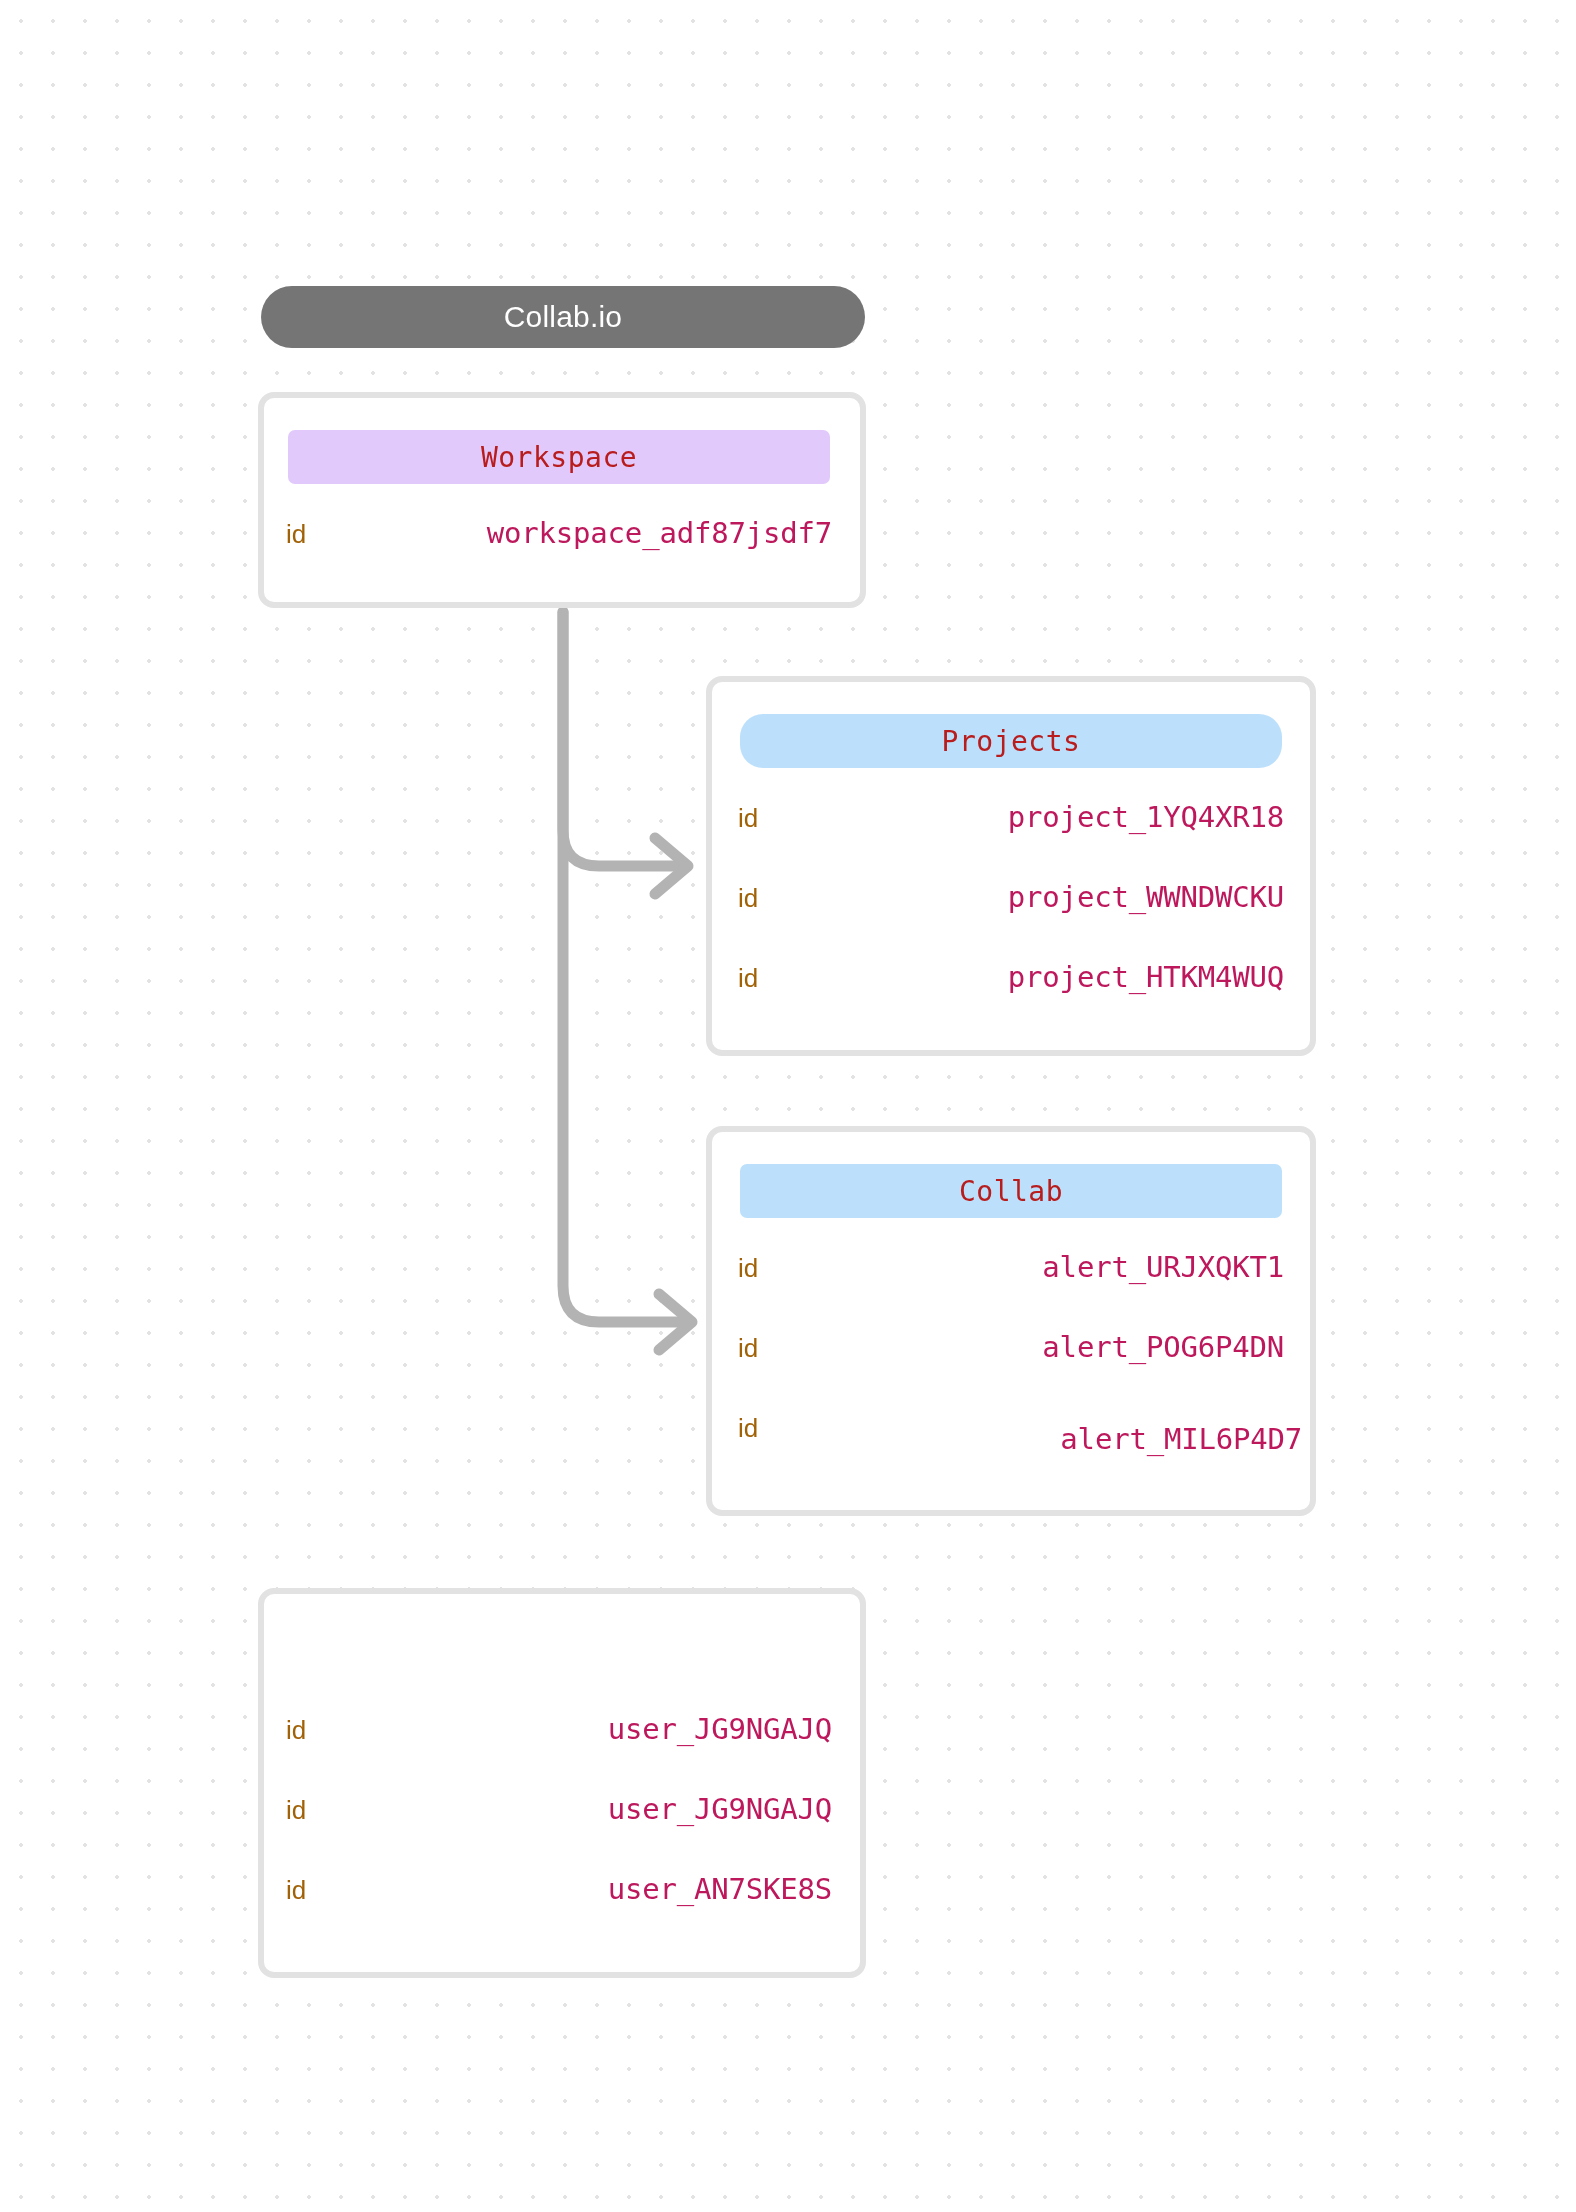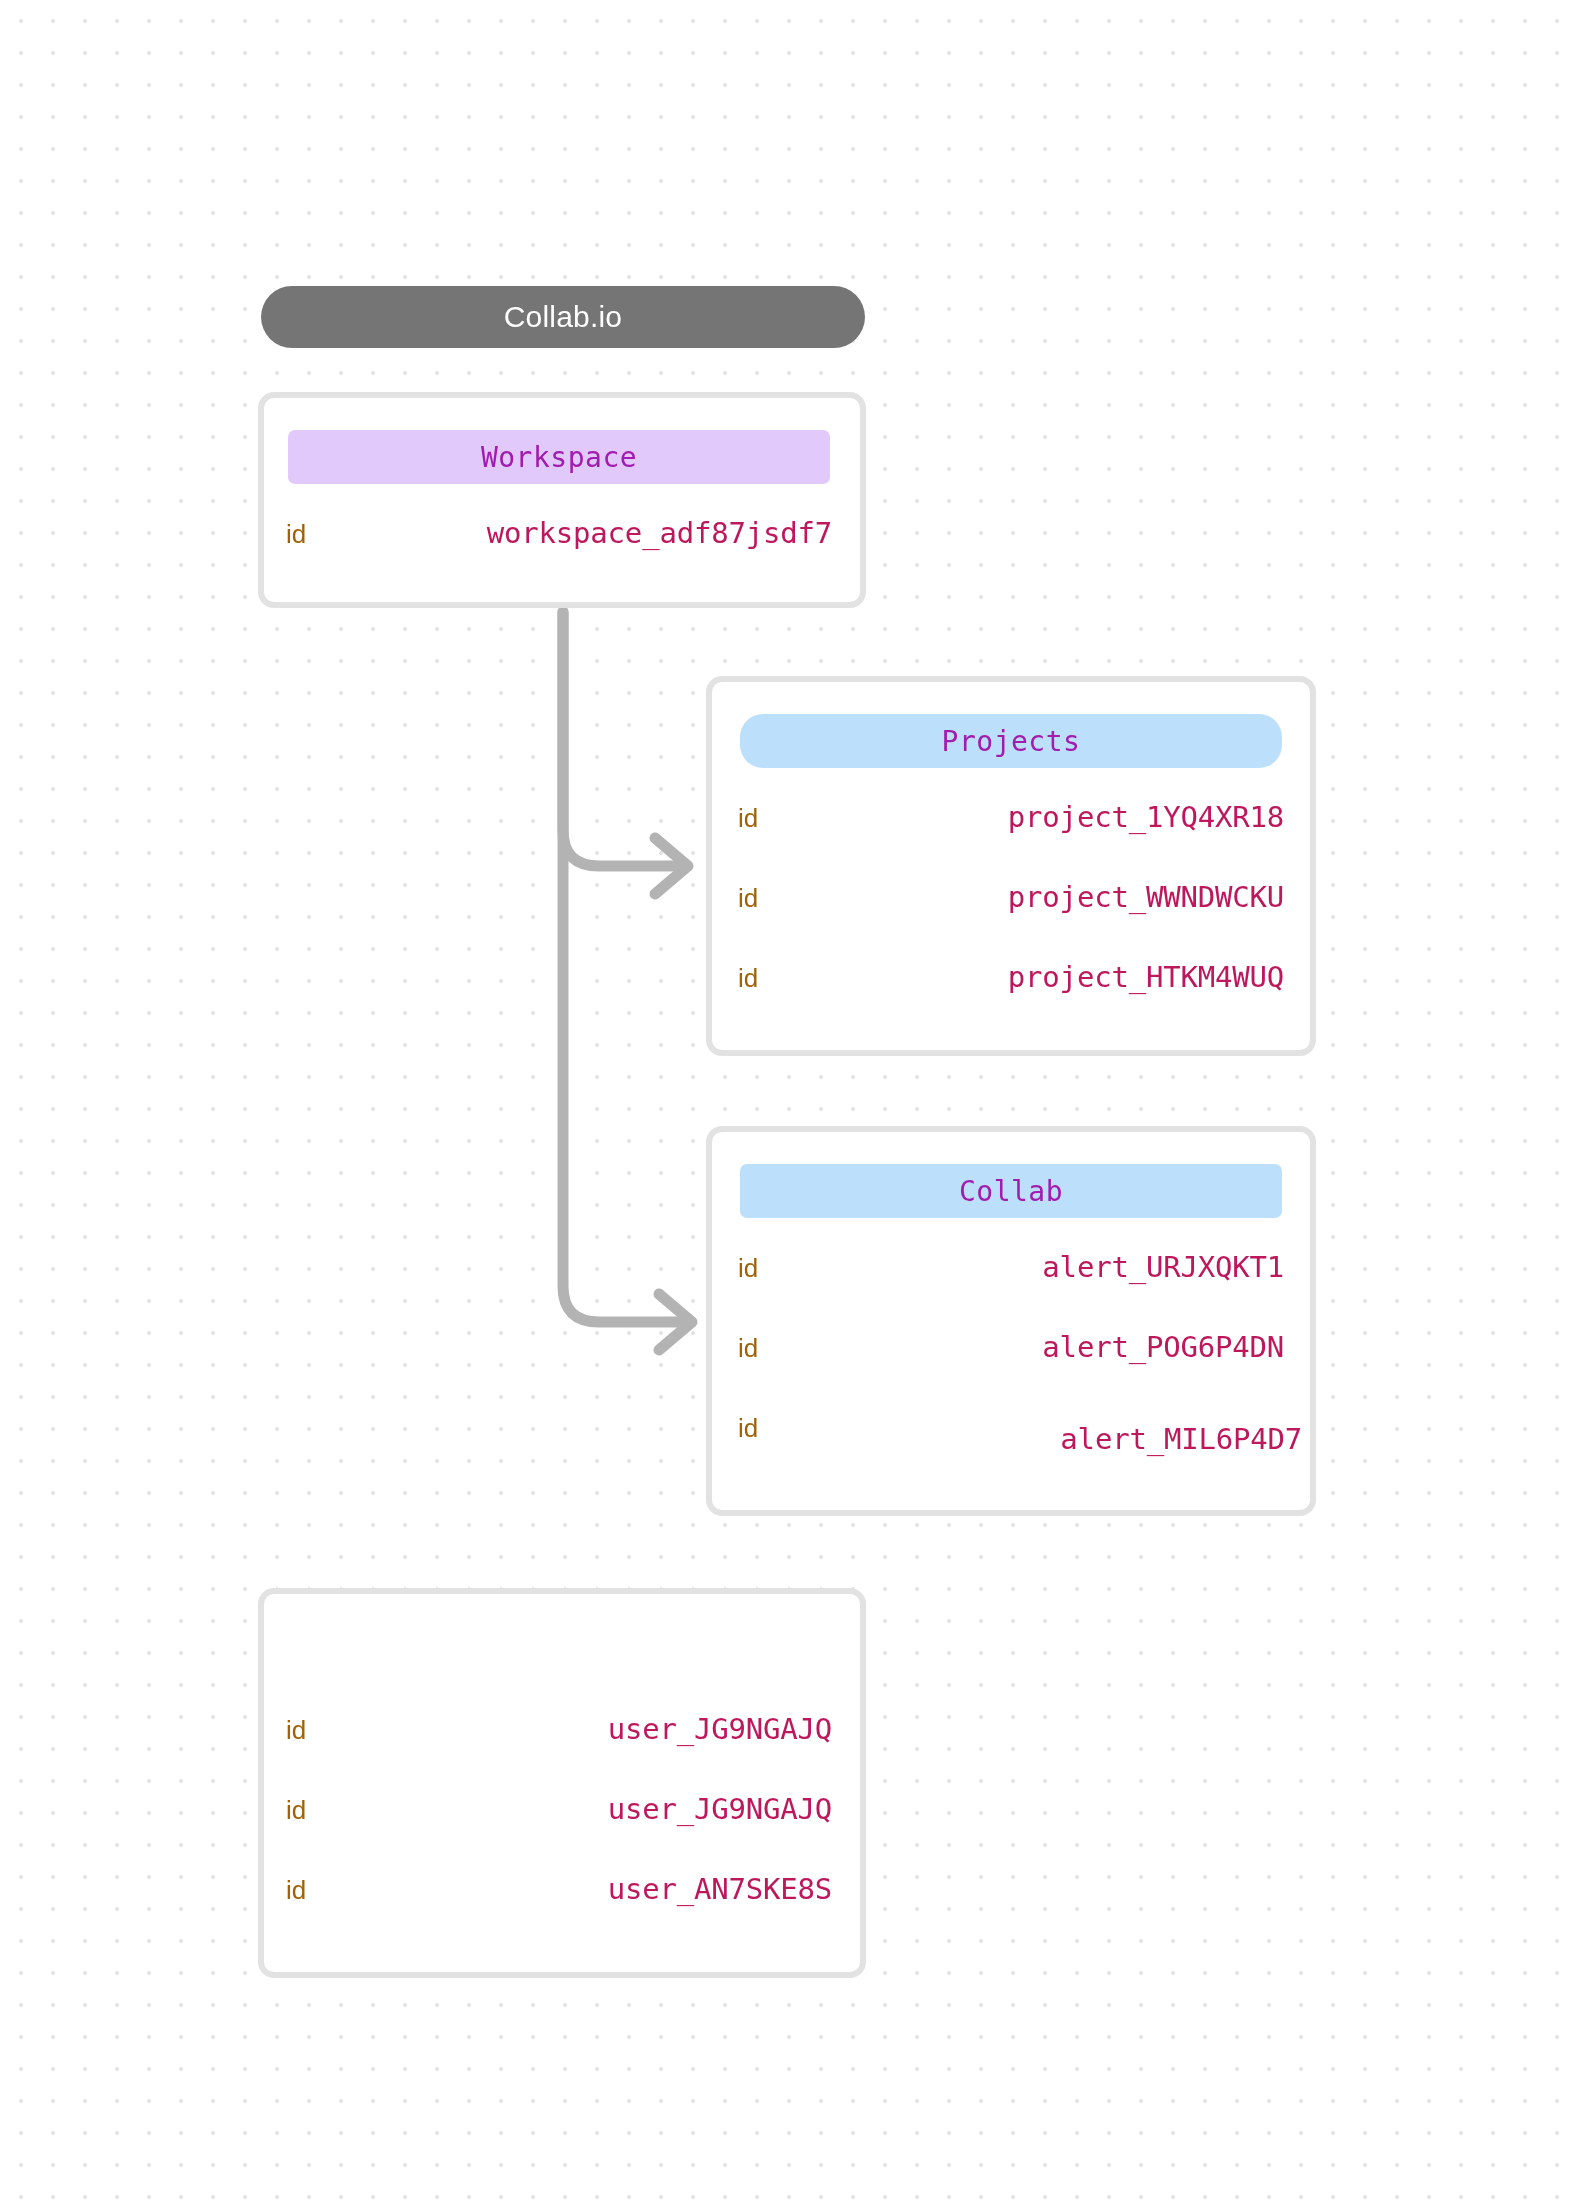--- a/index.html
+++ b/index.html
@@ -66,21 +66,21 @@
     position: absolute;
     height: 54px;
     border-radius: 7px;
     display: flex;
     align-items: center;
     justify-content: center;
   }
   .card-chip .chip-label {
     font-family: "DejaVu Sans Mono", "Liberation Mono", monospace;
     font-size: 28px;
-    color: #a21caf;
+    color: #b91c1c;
     letter-spacing: 0.5px;
   }
   .row {
     position: absolute;
     display: flex;
     align-items: baseline;
     justify-content: space-between;
   }
   .row .row-key {
     font-family: "Liberation Sans", sans-serif;

